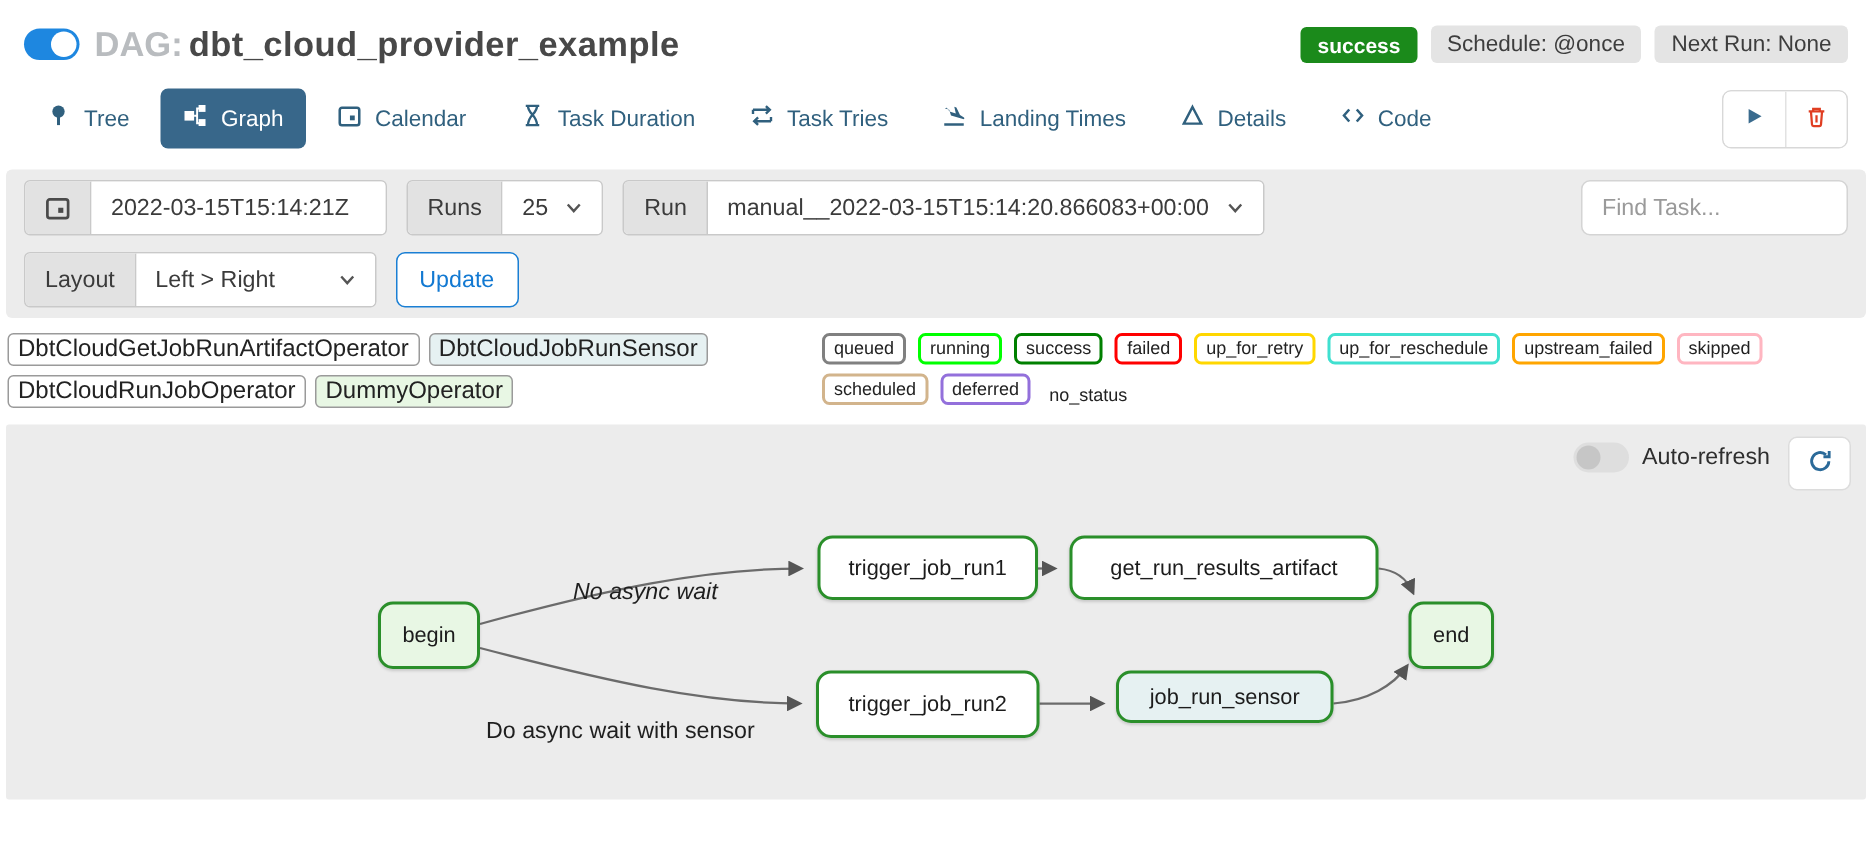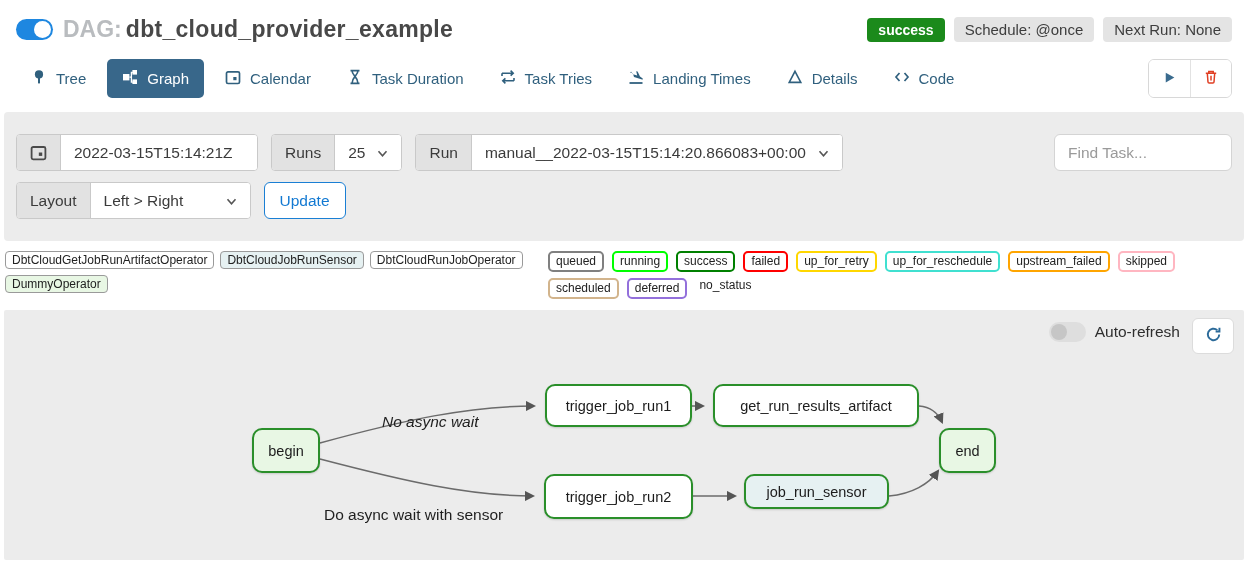--- a/index.html
+++ b/index.html
@@ -19,35 +19,35 @@
   .badge-gray { background: #e4e4e4; color: #3d3d3d; font-size: 15px; padding: 4px 11px; border-radius: 4px; }
   
   .tabbar { display: flex; align-items: center; padding: 8px 16px 12px 16px; gap: 6px; }
   .tab { display: flex; gap: 9px; align-items: center; color: #30607e; font-size: 15px; padding: 10px 15px; border-radius: 5px; cursor: pointer; white-space: nowrap; }
   .tab.active { background: #38678a; color: #ffffff; }
   .tab svg { flex: none; }
   .tab-actions { margin-left: auto; display: flex; border: 1px solid #d8d8d8; border-radius: 6px; overflow: hidden; background: #fff; }
   .action-btn { width: 41px; height: 37px; display: flex; align-items: center; justify-content: center; background: #fff; border: none; cursor: pointer; }
   .action-btn + .action-btn { border-left: 1px solid #e2e2e2; }
   
-  .filter-panel { margin: 2px 4px 0 4px; background: #ececec; border-radius: 4px; padding: 22px 12px; }
+  .filter-panel { margin: 2px 4px 0 4px; background: #ececec; border-radius: 4px; padding: 7px 12px; }
   .filter-row { display: flex; align-items: center; gap: 13px; }
   .filter-row + .filter-row { margin-top: 11px; }
   .input-group { display: flex; align-items: stretch; border: 1px solid #c9c9c9; border-radius: 4px; background: #fff; overflow: hidden; height: 37px; }
   .addon { background: #e2e2e2; border-right: 1px solid #c9c9c9; display: flex; align-items: center; padding: 0 13px; color: #3b3b3b; font-size: 15.5px; white-space: nowrap; }
   .text-input { border: none; outline: none; padding: 0 13px; font-size: 15.5px; color: #3b3b3b; font-family: inherit; background: #fff; }
   .select { display: flex; align-items: center; gap: 12px; padding: 0 13px; font-size: 15.5px; color: #3b3b3b; background: #fff; cursor: pointer; white-space: nowrap; }
   .find-task { margin-left: auto; height: 37px; width: 178px; border: 1px solid #d4d4d4; border-radius: 6px; padding: 0 13px; font-size: 15.5px; background: #fff; outline: none; font-family: inherit; }
   .find-task::placeholder { color: #9a9a9a; }
   .btn-update { border: 1.5px solid #1a7fd4; color: #1279d2; background: #fff; border-radius: 6px; height: 37px; padding: 0 15px; font-size: 15.5px; font-family: inherit; cursor: pointer; }
   
   .legend { display: flex; align-items: flex-start; padding: 10px 5px 8px 5px; background: #fff; }
   .operators { width: 543px; flex: none; display: flex; flex-wrap: wrap; gap: 6px 6px; }
-  .op-badge { border: 1px solid #9a9a9a; border-radius: 4px; padding: 1px 6px; font-size: 12px; color: #222; white-space: nowrap; }
-  .statuses { flex: 1; display: flex; flex-wrap: wrap; gap: 6px 8px; align-items: flex-start; }
+  .op-badge { border: 1px solid #9a9a9a; border-radius: 4px; padding: 1px 6px; font-size: 16px; color: #222; white-space: nowrap; }
+  .statuses { flex: 1; display: flex; flex-wrap: wrap; gap: 6px 8px; align-items: flex-end; }
   .status-badge { border: 2px solid #808080; border-radius: 5px; padding: 0 6px; font-size: 12px; line-height: 17px; color: #222; background: #fff; white-space: nowrap; }
   .status-plain { font-size: 12px; color: #222; padding: 0 4px; }
   
   .graph-panel { position: relative; margin: 3px 4px 0 4px; height: 250px; background: #ececec; border-radius: 2px; }
   .graph-edges { position: absolute; inset: 0; }
   .auto-refresh { position: absolute; top: 12px; right: 64px; display: flex; align-items: center; gap: 9px; }
   .toggle-off { width: 37px; height: 20px; border-radius: 10px; background: #dedede; position: relative; cursor: pointer; }
   .toggle-off .knob { position: absolute; left: 2px; top: 2px; width: 16px; height: 16px; border-radius: 50%; background: #c6c6c6; }
   .auto-refresh-label { font-size: 15.5px; color: #2e2e2e; }
   .refresh-btn { position: absolute; top: 8px; right: 10px; width: 42px; height: 36px; background: #fff; border: 1px solid #dcdcdc; border-radius: 6px; display: flex; align-items: center; justify-content: center; cursor: pointer; }

